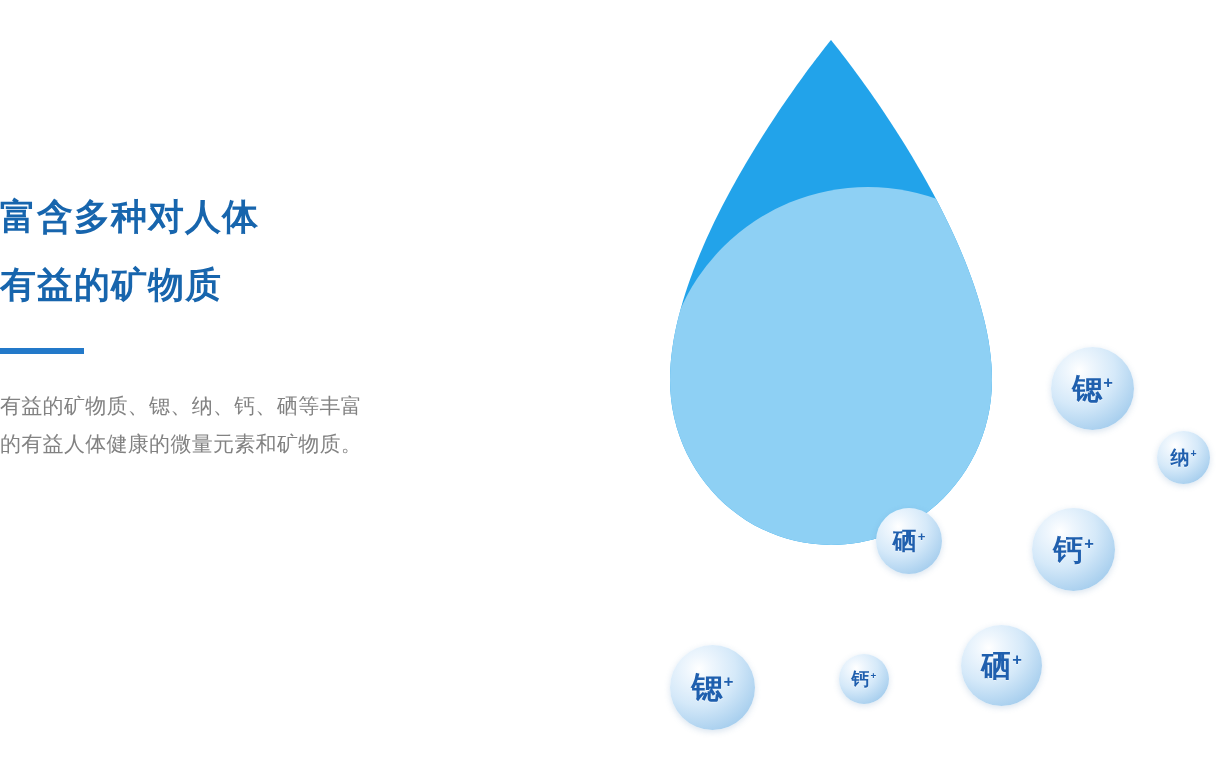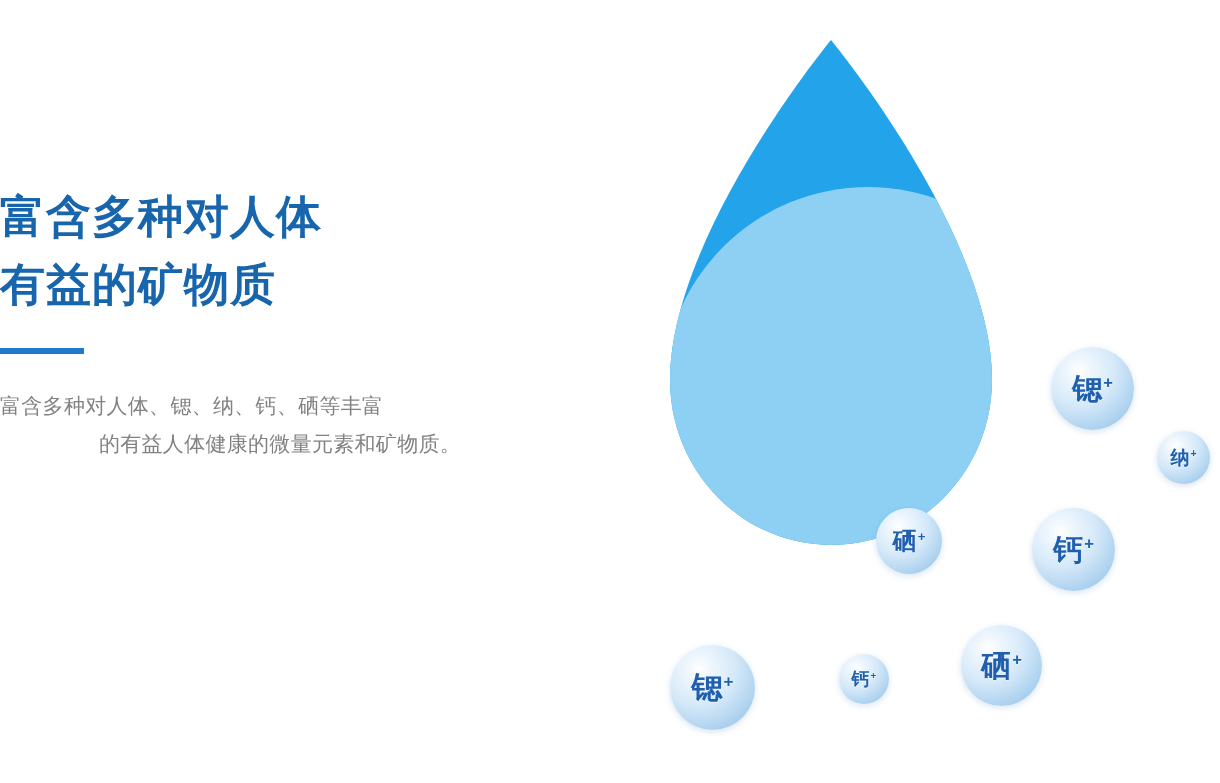--- a/index.html
+++ b/index.html
@@ -24,21 +24,21 @@
 
   
   #text-panel {
     position: absolute;
     left: 0px;
     top: 186px;
     width: 560px;
   }
 
   .headline {
-    font-size: 45px;
+    font-size: 36px;
     line-height: 62px;
     font-weight: 700;
     color: #1765ad;
     letter-spacing: 1px;
     white-space: nowrap;
   }
 
   #divider {
     width: 84px;
     height: 6px;
@@ -104,22 +104,22 @@
 </style>
 </head>
 <body>
 
 <div id="stage" style="background: rgb(255, 255, 255);">
 
   <div id="text-panel">
     <div class="headline" style="color: rgb(23, 101, 173);">富含多种对人体</div>
     <div class="headline" style="color: rgb(23, 101, 173); margin-top: 6px;">有益的矿物质</div>
     <div id="divider" style="background: rgb(35, 121, 201);"></div>
-    <div class="body-line" style="color: rgb(130, 130, 130);">富含多种对人体、锶、纳、钙、硒等丰富</div>
-    <div class="body-line" style="color: rgb(130, 130, 130); text-align: center;">的有益人体健康的微量元素和矿物质。</div>
+    <div class="body-line" style="color: rgb(130, 130, 130);">有益的矿物质、锶、纳、钙、硒等丰富</div>
+    <div class="body-line" style="color: rgb(130, 130, 130);">的有益人体健康的微量元素和矿物质。</div>
   </div>
 
   <div id="droplet-wrap">
     <svg width="420" height="580" viewBox="0 0 420 580">
       <defs>
         <clipPath id="dropClip">
           <path d="M231,20 C231,20 392,215 392,360 C392,451 320,525 231,525 C142,525 70,451 70,360 C70,215 231,20 231,20 Z"></path>
         </clipPath>
       </defs>
 

